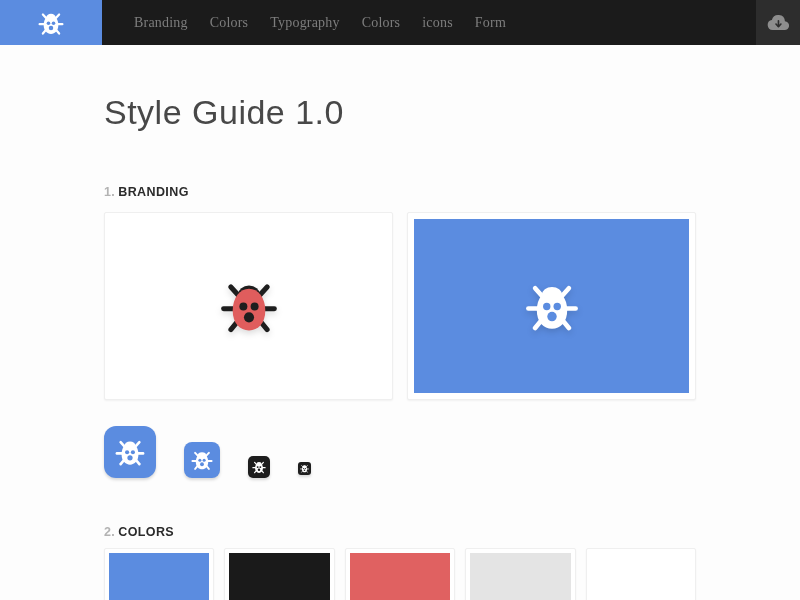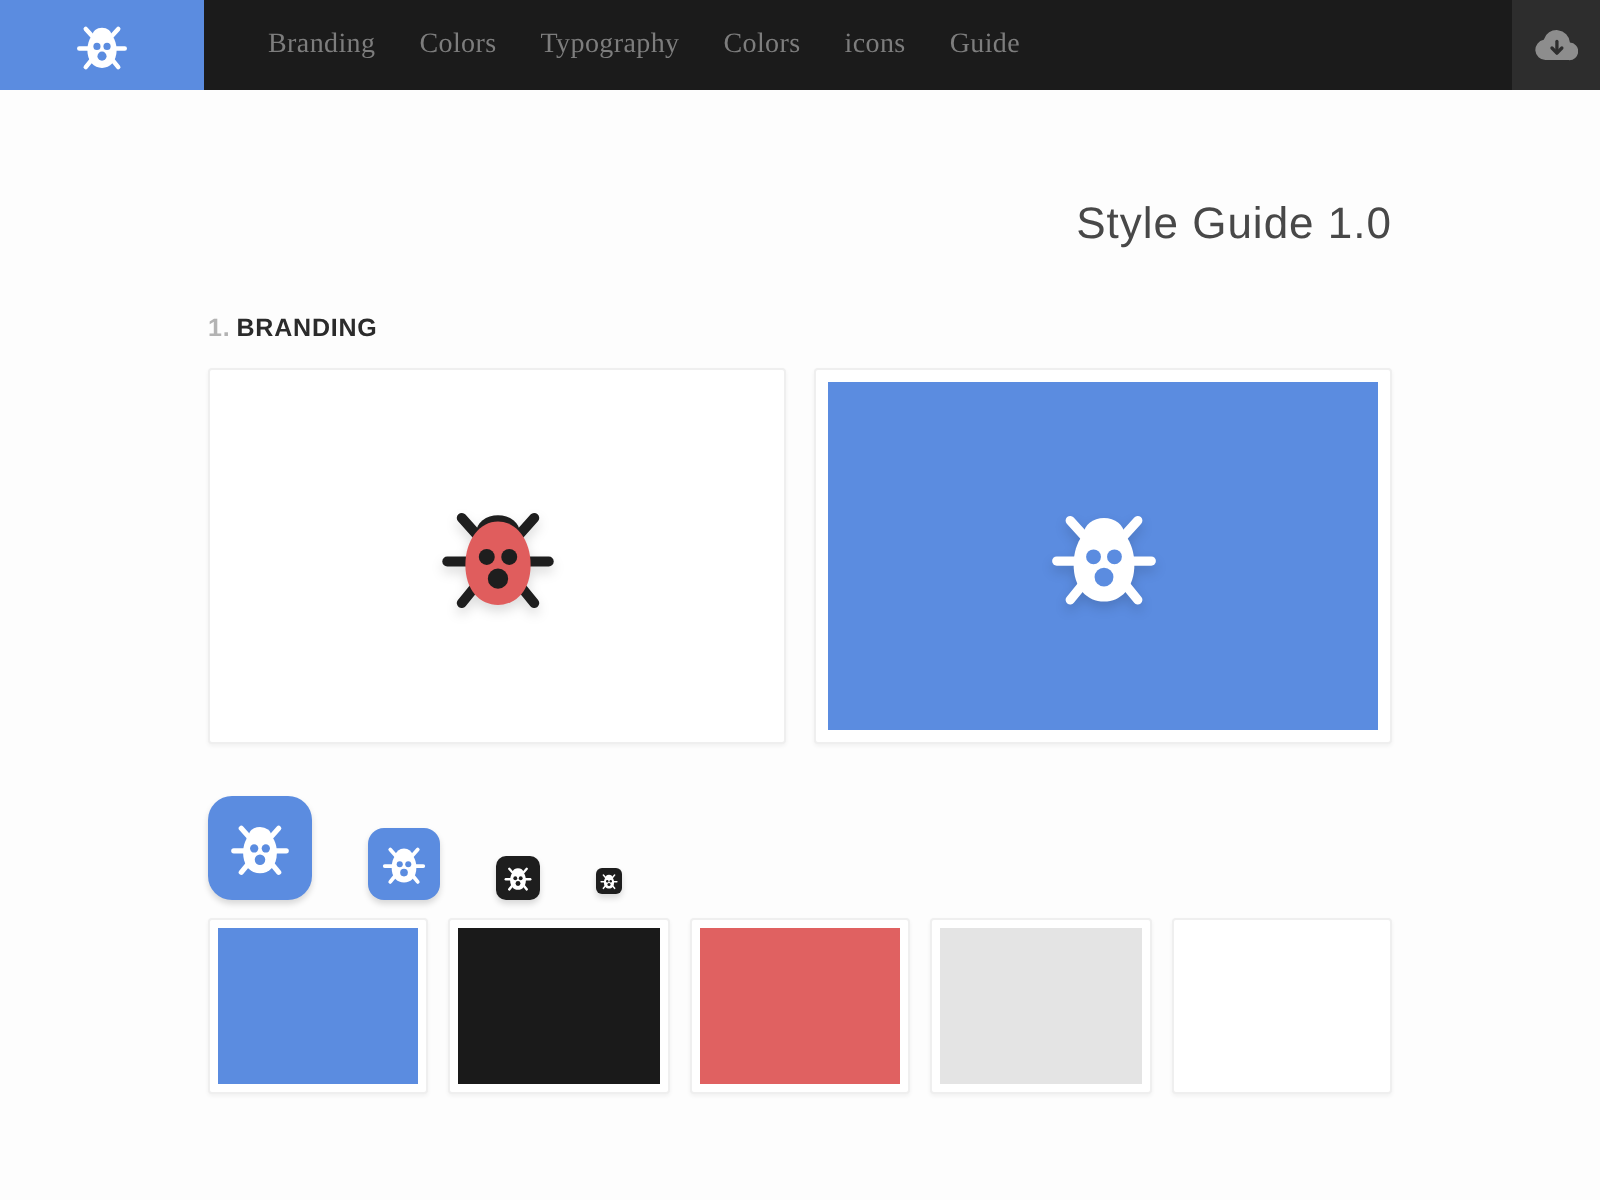--- a/index.html
+++ b/index.html
@@ -41,27 +41,27 @@
   .bug { display: block; }
   .bug-white-on-blue  { --bug-body:#ffffff; --bug-detail:#ffffff; --bug-dots:#5b8ce0; }
   .bug-white-on-black { --bug-body:#ffffff; --bug-detail:#ffffff; --bug-dots:#1e1e1e; }
   .bug-red-black      { --bug-body:#e05d5d; --bug-detail:#1e1e1e; --bug-dots:#1e1e1e; }
   .bug-shadow { filter: drop-shadow(0 3px 3px rgba(0,0,0,0.14)); }
 
   
   .container { width: 592px; margin: 0 auto; }
   .page-title {
     margin: 52px 0 0 0;
-    text-align: right;
-    font-size: 22px; line-height: 30px;
+    text-align: left;
+    font-size: 34px; line-height: 30px;
     font-weight: 300; color: #484848;
     letter-spacing: 0.5px;
   }
   .section-heading {
-    margin-top: 30px;
+    margin-top: 58px;
     font-size: 12.5px; font-weight: bold;
     letter-spacing: 0.4px; color: #2b2b2b;
   }
   .section-heading.colors { margin-top: 47px; }
   .section-num { color: #b3b3b3; margin-right: 3px; }
 
   .card {
     background: #ffffff;
     border: 1px solid #efefef;
     border-radius: 2px;
@@ -126,21 +126,21 @@
     <svg class="bug bug-white-on-blue" width="26" height="26">
       <use href="#bug"></use>
     </svg>
   </div>
   <nav class="nav-links">
     <span class="nav-link">Branding</span>
     <span class="nav-link">Colors</span>
     <span class="nav-link">Typography</span>
     <span class="nav-link">Colors</span>
     <span class="nav-link">icons</span>
-    <span class="nav-link">Guide</span>
+    <span class="nav-link">Form</span>
   </nav>
   <div class="download-box" style="background: rgb(45, 45, 45);">
     <svg width="22" height="16" viewBox="0 0 24 17">
       <path fill="#8d8d8d" d="M19.6 6.6 A7.3 7.3 0 0 0 5.3 5.1 A5.6 5.6 0 0 0 6.2 16.2 L19 16.2 A4.7 4.7 0 0 0 19.6 6.6 Z"></path>
       <g stroke="#2d2d2d" stroke-width="1.8" fill="none" stroke-linecap="round" stroke-linejoin="round">
         <path d="M12.5 6 L12.5 12"></path>
         <path d="M9.8 9.6 L12.5 12.4 L15.2 9.6"></path>
       </g>
     </svg>
   </div>
@@ -187,20 +187,23 @@
           <use href="#bug"></use>
         </svg>
     </div>
     <div class="app-icon size-xs" style="background:#1e1e1e">
       <svg class="bug bug-white-on-black" width="9" height="9">
           <use href="#bug"></use>
         </svg>
     </div>
   </div>
 
+  <div class="section-heading colors">
+    <span class="section-num">2.</span><span>COLORS</span>
+  </div>
 
   <div class="swatch-row">
     <div class="card swatch-card">
       <div class="swatch" style="background: rgb(91, 140, 224);"></div>
     </div>
     <div class="card swatch-card">
       <div class="swatch" style="background: rgb(26, 26, 26);"></div>
     </div>
     <div class="card swatch-card">
       <div class="swatch" style="background: rgb(224, 97, 97);"></div>

